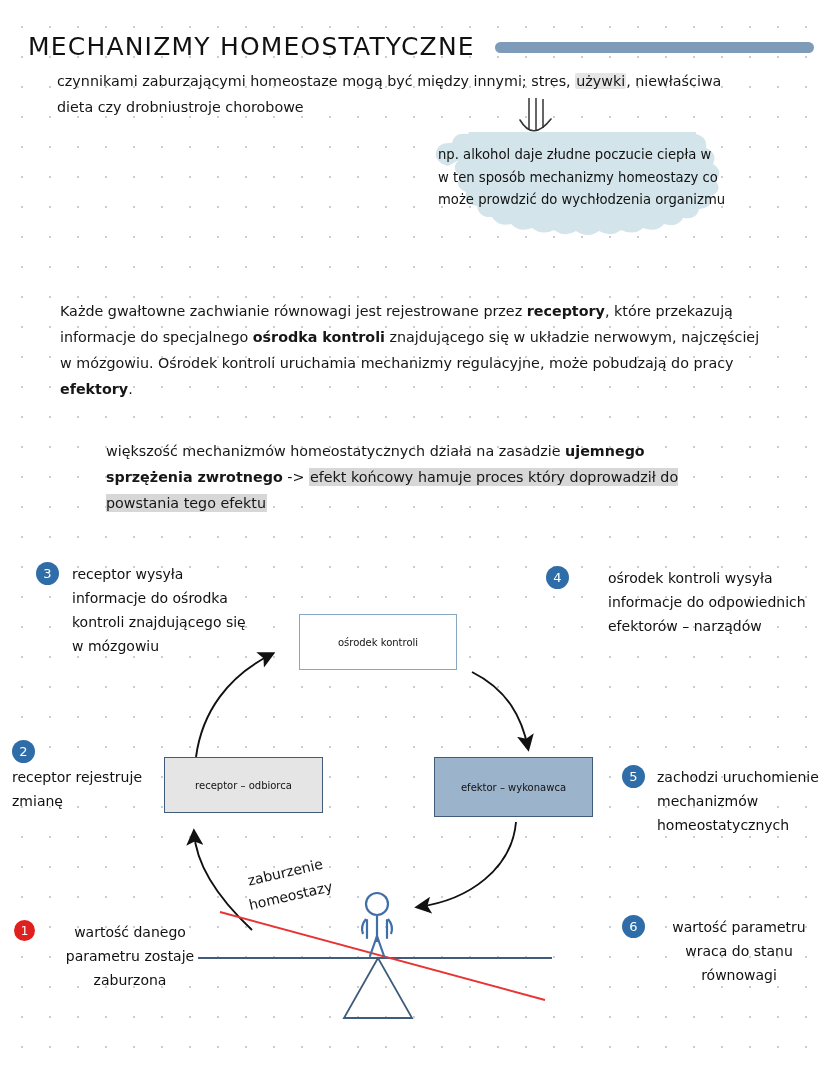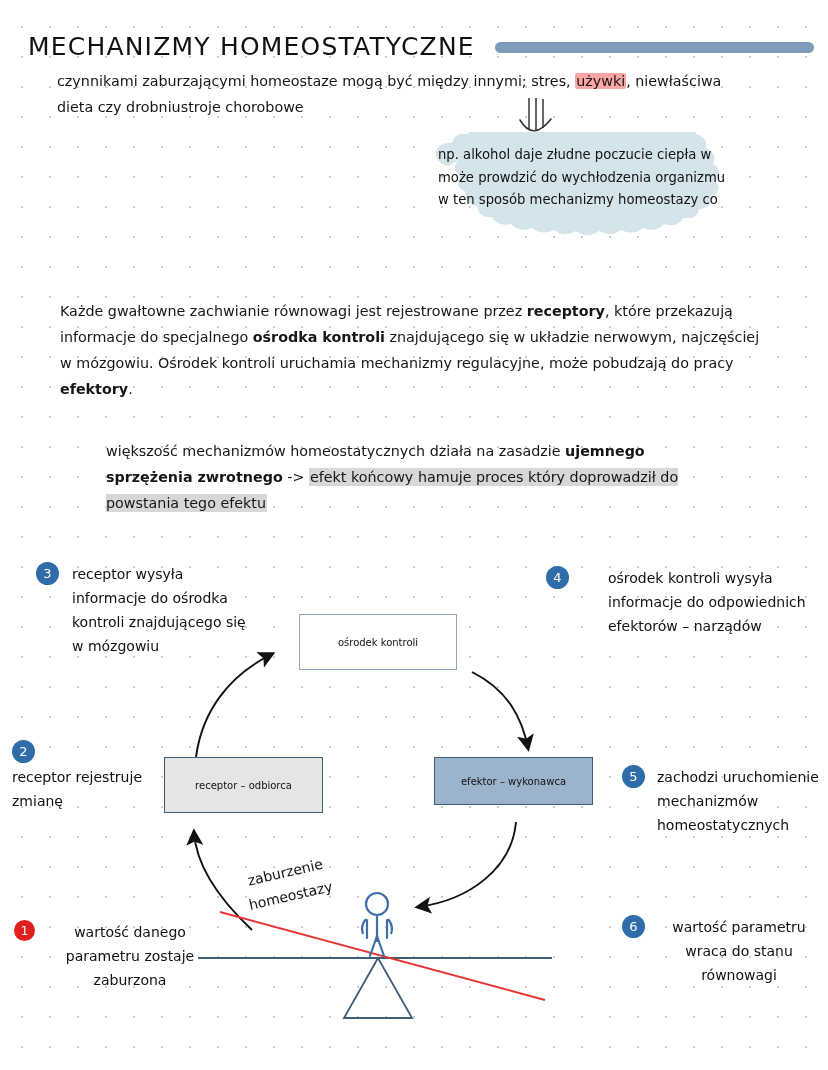--- a/index.html
+++ b/index.html
@@ -33,21 +33,21 @@
   #title-rule{
     flex:1;height:11px;border-radius:6px;background:#7e9cba;
     margin-top:2px;
   }
 
   
   .ptext{
     position:absolute;font-size:14.3px;line-height:26px;color:#161616;
   }
   #intro{left:57px;top:68px;width:700px;}
-  .hl-soft{background:#fca5a5;padding:0 1px;border-radius:2px;}
+  .hl-soft{background:#e5e5e5;padding:0 1px;border-radius:2px;}
 
   #para2{left:60px;top:298px;width:700px;}
   #para2 b{font-weight:700;}
 
   #para3{left:106px;top:438px;width:620px;text-align:left;}
   #para3 b{font-weight:700;}
   .hl-gray{background:#d7d7d7;padding:1px 1px;}
 
   
   #cloud-wrap{position:absolute;left:424px;top:132px;width:348px;height:110px;}
@@ -66,21 +66,21 @@
   #box-center{
     left:299px;top:614px;width:158px;height:56px;
     background:#ffffff;border:1.6px solid #8aa6c0;
   }
   #box-receptor{
     left:164px;top:757px;width:159px;height:56px;
     background:#e5e5e5;border:1.6px solid #4a6versatile;
     border:1.6px solid #3f5c7a;
   }
   #box-efektor{
-    left:434px;top:757px;width:159px;height:48px;
+    left:434px;top:757px;width:159px;height:60px;
     background:#9cb3cc;border:1.6px solid #3f5c7a;
   }
 
   
   .callout{position:absolute;font-size:14px;line-height:24px;color:#111;}
   .badge{
     position:absolute;width:23px;height:23px;border-radius:50%;
     background:#2e6da8;color:#fff;font-size:13px;
     display:flex;align-items:center;justify-content:center;
   }
@@ -138,22 +138,22 @@
     <path d="M24,34 q-14,-4 -12,-14 q2,-10 16,-9 q2,-11 16,-9 q6,-11 20,-5 q8,-10 22,-4
              q6,-9 20,-5 q8,-9 22,-4 q9,-10 22,-3 q10,-9 22,-2 q11,-8 22,-1 q12,-8 24,0
              q13,-6 22,4 q14,-3 18,8 q14,0 14,12 q12,3 10,14 q12,5 7,16 q11,7 3,17
              q7,10 -5,15 q2,12 -12,13 q-2,11 -16,9 q-5,10 -19,6 q-7,9 -21,4
              q-9,8 -22,2 q-10,8 -22,1 q-11,8 -23,0 q-11,7 -22,-1 q-12,6 -22,-2
              q-12,5 -21,-4 q-13,3 -19,-7 q-13,1 -15,-11 q-13,-2 -11,-14
              q-12,-5 -6,-16 q-10,-8 -1,-16 z" fill="#d3e4ea"></path>
   </svg>
   <div id="cloud-text">
     <div>np. alkohol daje złudne poczucie ciepła w</div>
+    <div>w ten sposób mechanizmy homeostazy co</div>
     <div>może prowdzić do wychłodzenia organizmu</div>
-    <div>w ten sposób mechanizmy homeostazy co</div>
   </div>
 </div>
 
 <div id="para2" class="ptext">
   <span>Każde gwałtowne zachwianie równowagi jest rejestrowane przez </span><b>receptory</b><span>, które przekazują informacje do specjalnego </span><b>ośrodka kontroli</b><span> znajdującego się w układzie nerwowym, najczęściej w mózgowiu. Ośrodek kontroli uruchamia mechanizmy regulacyjne, może pobudzają do pracy </span><b>efektory</b><span>.</span>
 </div>
 
 <div id="para3" class="ptext">
   <span>większość mechanizmów homeostatycznych działa na zasadzie </span><b>ujemnego sprzężenia zwrotnego</b><span> -&gt; </span><span class="hl-gray">efekt końcowy hamuje proces który doprowadził do powstania tego efektu</span>
 </div>

